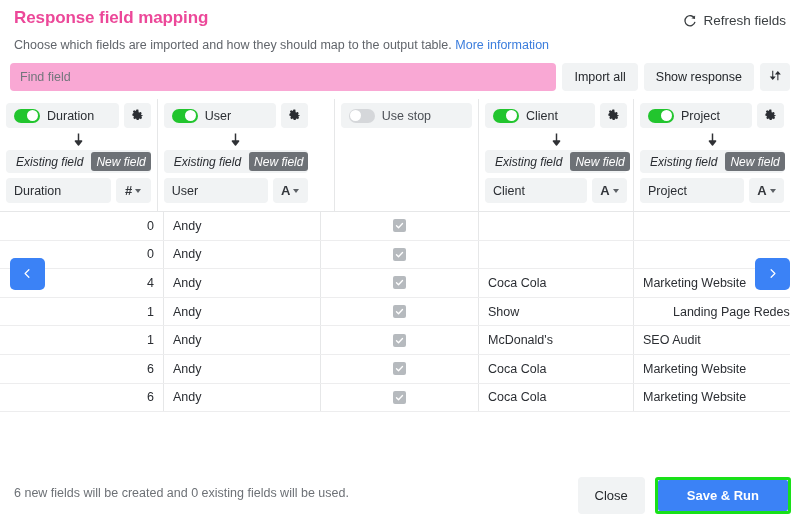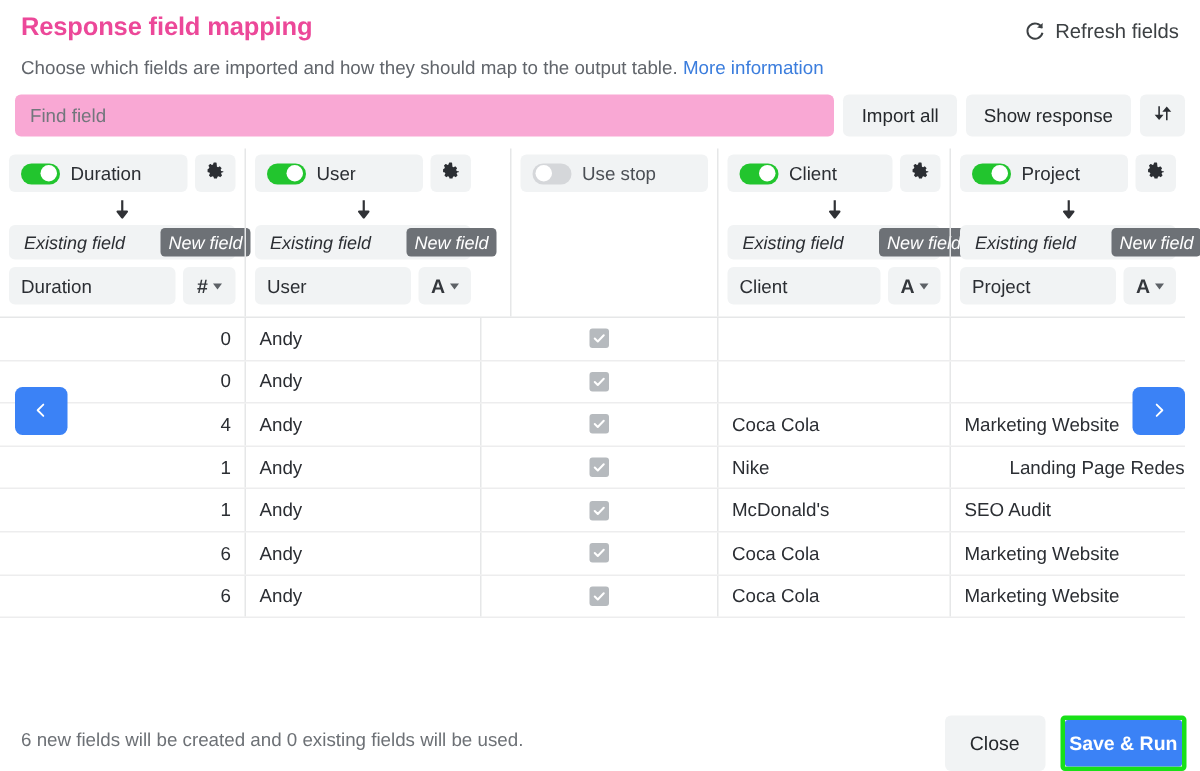--- a/index.html
+++ b/index.html
@@ -95,21 +95,21 @@
   }
   .seg {
     height: 23px; background: #f1f3f4; border-radius: 4px;
     display: flex; align-items: center; padding: 0 0 0 6px;
     font-size: 12px; color: #2b2e33;
   }
   .seg .opt { padding: 0 4px; cursor: pointer; white-space: nowrap; font-style: italic; }
   .seg .opt.active {
     background: #6d7176; color: #ffffff; border-radius: 3px;
     height: 19px; display: flex; align-items: center; padding: 0 5px;
-    margin-left: 20px;
+    margin-left: 4px;
   }
   .fname-row { display: flex; gap: 5px; margin-top: 5px; height: 25px; }
   .fname {
     flex: 1 1 auto; height: 25px; background: #f1f3f4; border-radius: 4px;
     display: flex; align-items: center; padding: 0 8px;
     font-size: 12.5px; color: #2b2e33; cursor: pointer; min-width: 0;
     overflow: hidden; white-space: nowrap; text-overflow: ellipsis;
   }
   .ftype {
     width: 35px; height: 25px; background: #f1f3f4; border-radius: 4px;
@@ -167,21 +167,21 @@
     font-family: "Liberation Sans", sans-serif;
     font-size: 13px; color: #25282c; padding: 8px 17px; cursor: pointer;
   }
   .btn-save-wrap {
     border: 3px solid #18e018; border-radius: 3px; padding: 0; line-height: 0;
   }
   .btn-save {
     background: #3b82f6; border: none; border-radius: 2px;
     font-family: "Liberation Sans", sans-serif;
     font-size: 13px; font-weight: bold; color: #ffffff;
-    padding: 8px 3px; cursor: pointer; line-height: normal;
+    padding: 8px 29px; cursor: pointer; line-height: normal;
   }
 </style>
 </head>
 <body>
 
 <div class="page">
 
   <div class="title">Response field mapping</div>
 
   <div class="refresh-btn">
@@ -383,21 +383,21 @@
       <div class="trow">
         <div class="tcell first num" style="width: 163px;">1</div>
         <div class="tcell" style="width: 157px;">Andy</div>
         <div class="tcell center" style="width: 158px;">
           <span class="chk">
             <svg width="9" height="9" viewBox="0 0 12 12">
               <path d="M2 6.2 L4.7 8.9 L10 3.3" fill="none" stroke="#fff" stroke-width="1.8" stroke-linecap="round" stroke-linejoin="round"></path>
             </svg>
           </span>
         </div>
-        <div class="tcell" style="width: 155px;">Nike</div>
+        <div class="tcell" style="width: 155px;">Show</div>
         <div class="tcell" style="width: 157px; padding-left: 39px;">Landing Page Redesign</div>
       </div>
       <div class="trow">
         <div class="tcell first num" style="width: 163px;">1</div>
         <div class="tcell" style="width: 157px;">Andy</div>
         <div class="tcell center" style="width: 158px;">
           <span class="chk">
             <svg width="9" height="9" viewBox="0 0 12 12">
               <path d="M2 6.2 L4.7 8.9 L10 3.3" fill="none" stroke="#fff" stroke-width="1.8" stroke-linecap="round" stroke-linejoin="round"></path>
             </svg>

